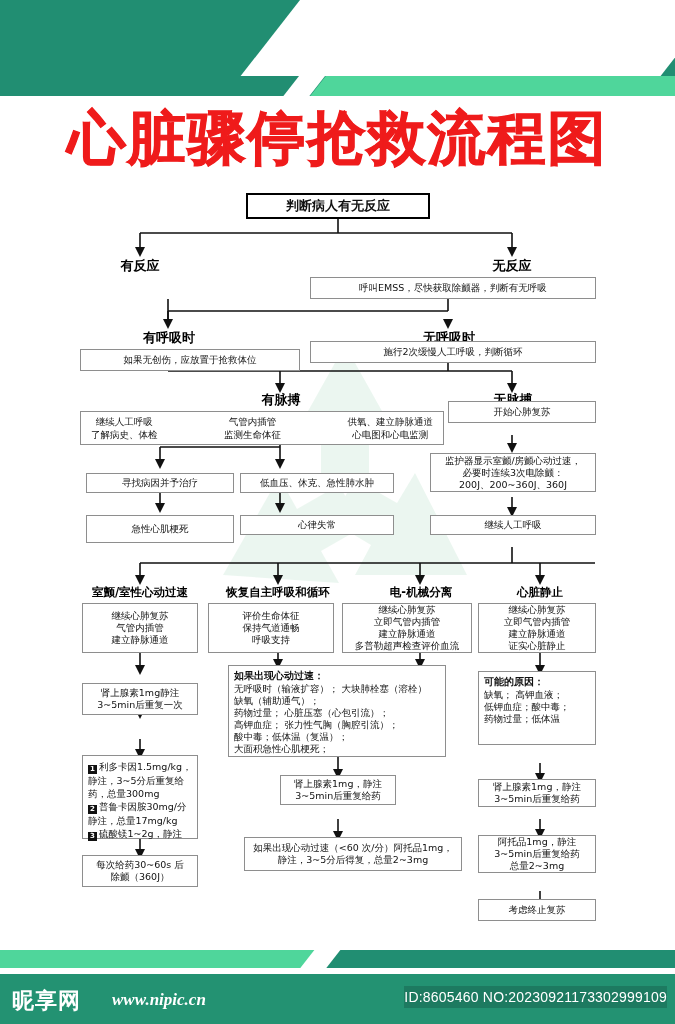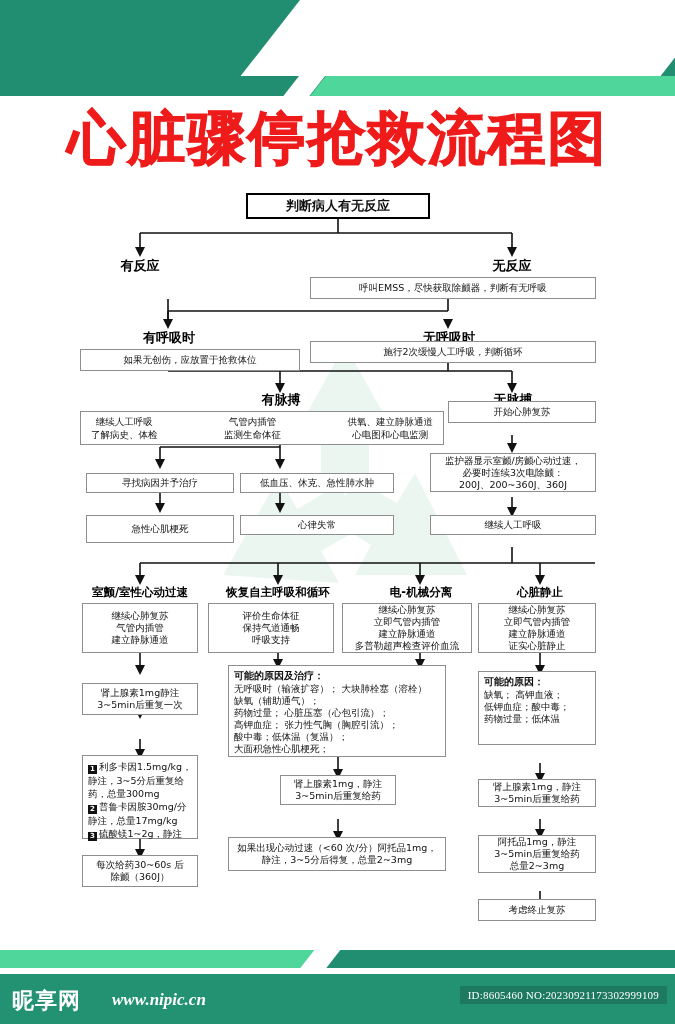--- a/index.html
+++ b/index.html
@@ -79,22 +79,22 @@
   
   .footer{position:absolute;left:0;bottom:0;width:675px;height:82px;overflow:hidden;}
   .ft-light{position:absolute;left:-40px;top:8px;width:380px;height:18px;background:#4fd69b;transform:skewX(-38deg);}
   .ft-dark-top{position:absolute;left:330px;top:8px;width:400px;height:18px;background:#218e72;transform:skewX(-38deg);}
   .ft-notch{position:absolute;left:305px;top:0px;width:26px;height:40px;background:#fff;transform:skewX(-38deg);}
   .ft-base{position:absolute;left:0;top:32px;width:675px;height:50px;background:#239272;}
   .ft-cn{position:absolute;left:12px;top:44px;font-size:22px;font-weight:bold;color:#fff;letter-spacing:1px;
       font-family:"DejaVu Sans","Liberation Sans",sans-serif;}
   .ft-url{position:absolute;left:112px;top:48px;font-size:17px;font-weight:bold;font-style:italic;color:#fff;
       font-family:"Liberation Serif",serif;}
-  .ft-id{position:absolute;right:8px;top:44px;background:#1d7a60;color:#fff;font-size:11px;
-      padding:3px 8px;letter-spacing:.2px;font-family:Liberation Serif, serif;}
+  .ft-id{position:absolute;right:8px;top:44px;background:#1d7a60;color:#fff;font-size:14px;
+      padding:3px 0;letter-spacing:.2px;font-family:Liberation Sans, sans-serif;}
 </style>
 </head>
 <body>
 
 <div class="page">
 
   <div class="header">
     <div class="hdr-main"></div>
     <div class="hdr-main-skew"></div>
     <div class="hdr-dark-band"></div>
@@ -254,33 +254,33 @@
         <span class="numline"><span class="sq">2</span><span>普鲁卡因胺30mg/分静注，总量17mg/kg</span></span>
         <span class="numline"><span class="sq">3</span><span>硫酸镁1~2g，静注</span></span>
       </div>
     </div>
 
     <div class="box" style="left:82px;top:670px;width:116px;height:32px;">每次给药30~60s 后
 除颤（360J）</div>
 
     <div class="box left" style="left:228px;top:480px;width:218px;height:92px;">
       <div>
-        <span class="bhead">可能的原因及治疗：</span>
+        <span class="bhead">如果出现心动过速：</span>
         <span class="numline">无呼吸时（输液扩容）；    大块肺栓塞（溶栓）</span>
         <span class="numline">缺氧（辅助通气）；</span>
         <span class="numline">药物过量；      心脏压塞（心包引流）；</span>
         <span class="numline">高钾血症；      张力性气胸（胸腔引流）；</span>
         <span class="numline">酸中毒；低体温（复温）；</span>
         <span class="numline">大面积急性心肌梗死；</span>
       </div>
     </div>
 
     <div class="box" style="left:280px;top:590px;width:116px;height:30px;">肾上腺素1mg，静注
 3~5min后重复给药</div>
-    <div class="box" style="left:228px;top:652px;width:218px;height:34px;">如果出现心动过速（&lt;60 次/分）阿托品1mg，
+    <div class="box" style="left:244px;top:652px;width:218px;height:34px;">如果出现心动过速（&lt;60 次/分）阿托品1mg，
 静注，3~5分后得复，总量2~3mg</div>
 
     <div class="box left" style="left:478px;top:486px;width:118px;height:74px;">
       <div>
         <span class="bhead">可能的原因：</span>
         <span class="numline">缺氧；  高钾血液；</span>
         <span class="numline">低钾血症；酸中毒；</span>
         <span class="numline">药物过量；低体温</span>
       </div>
     </div>

